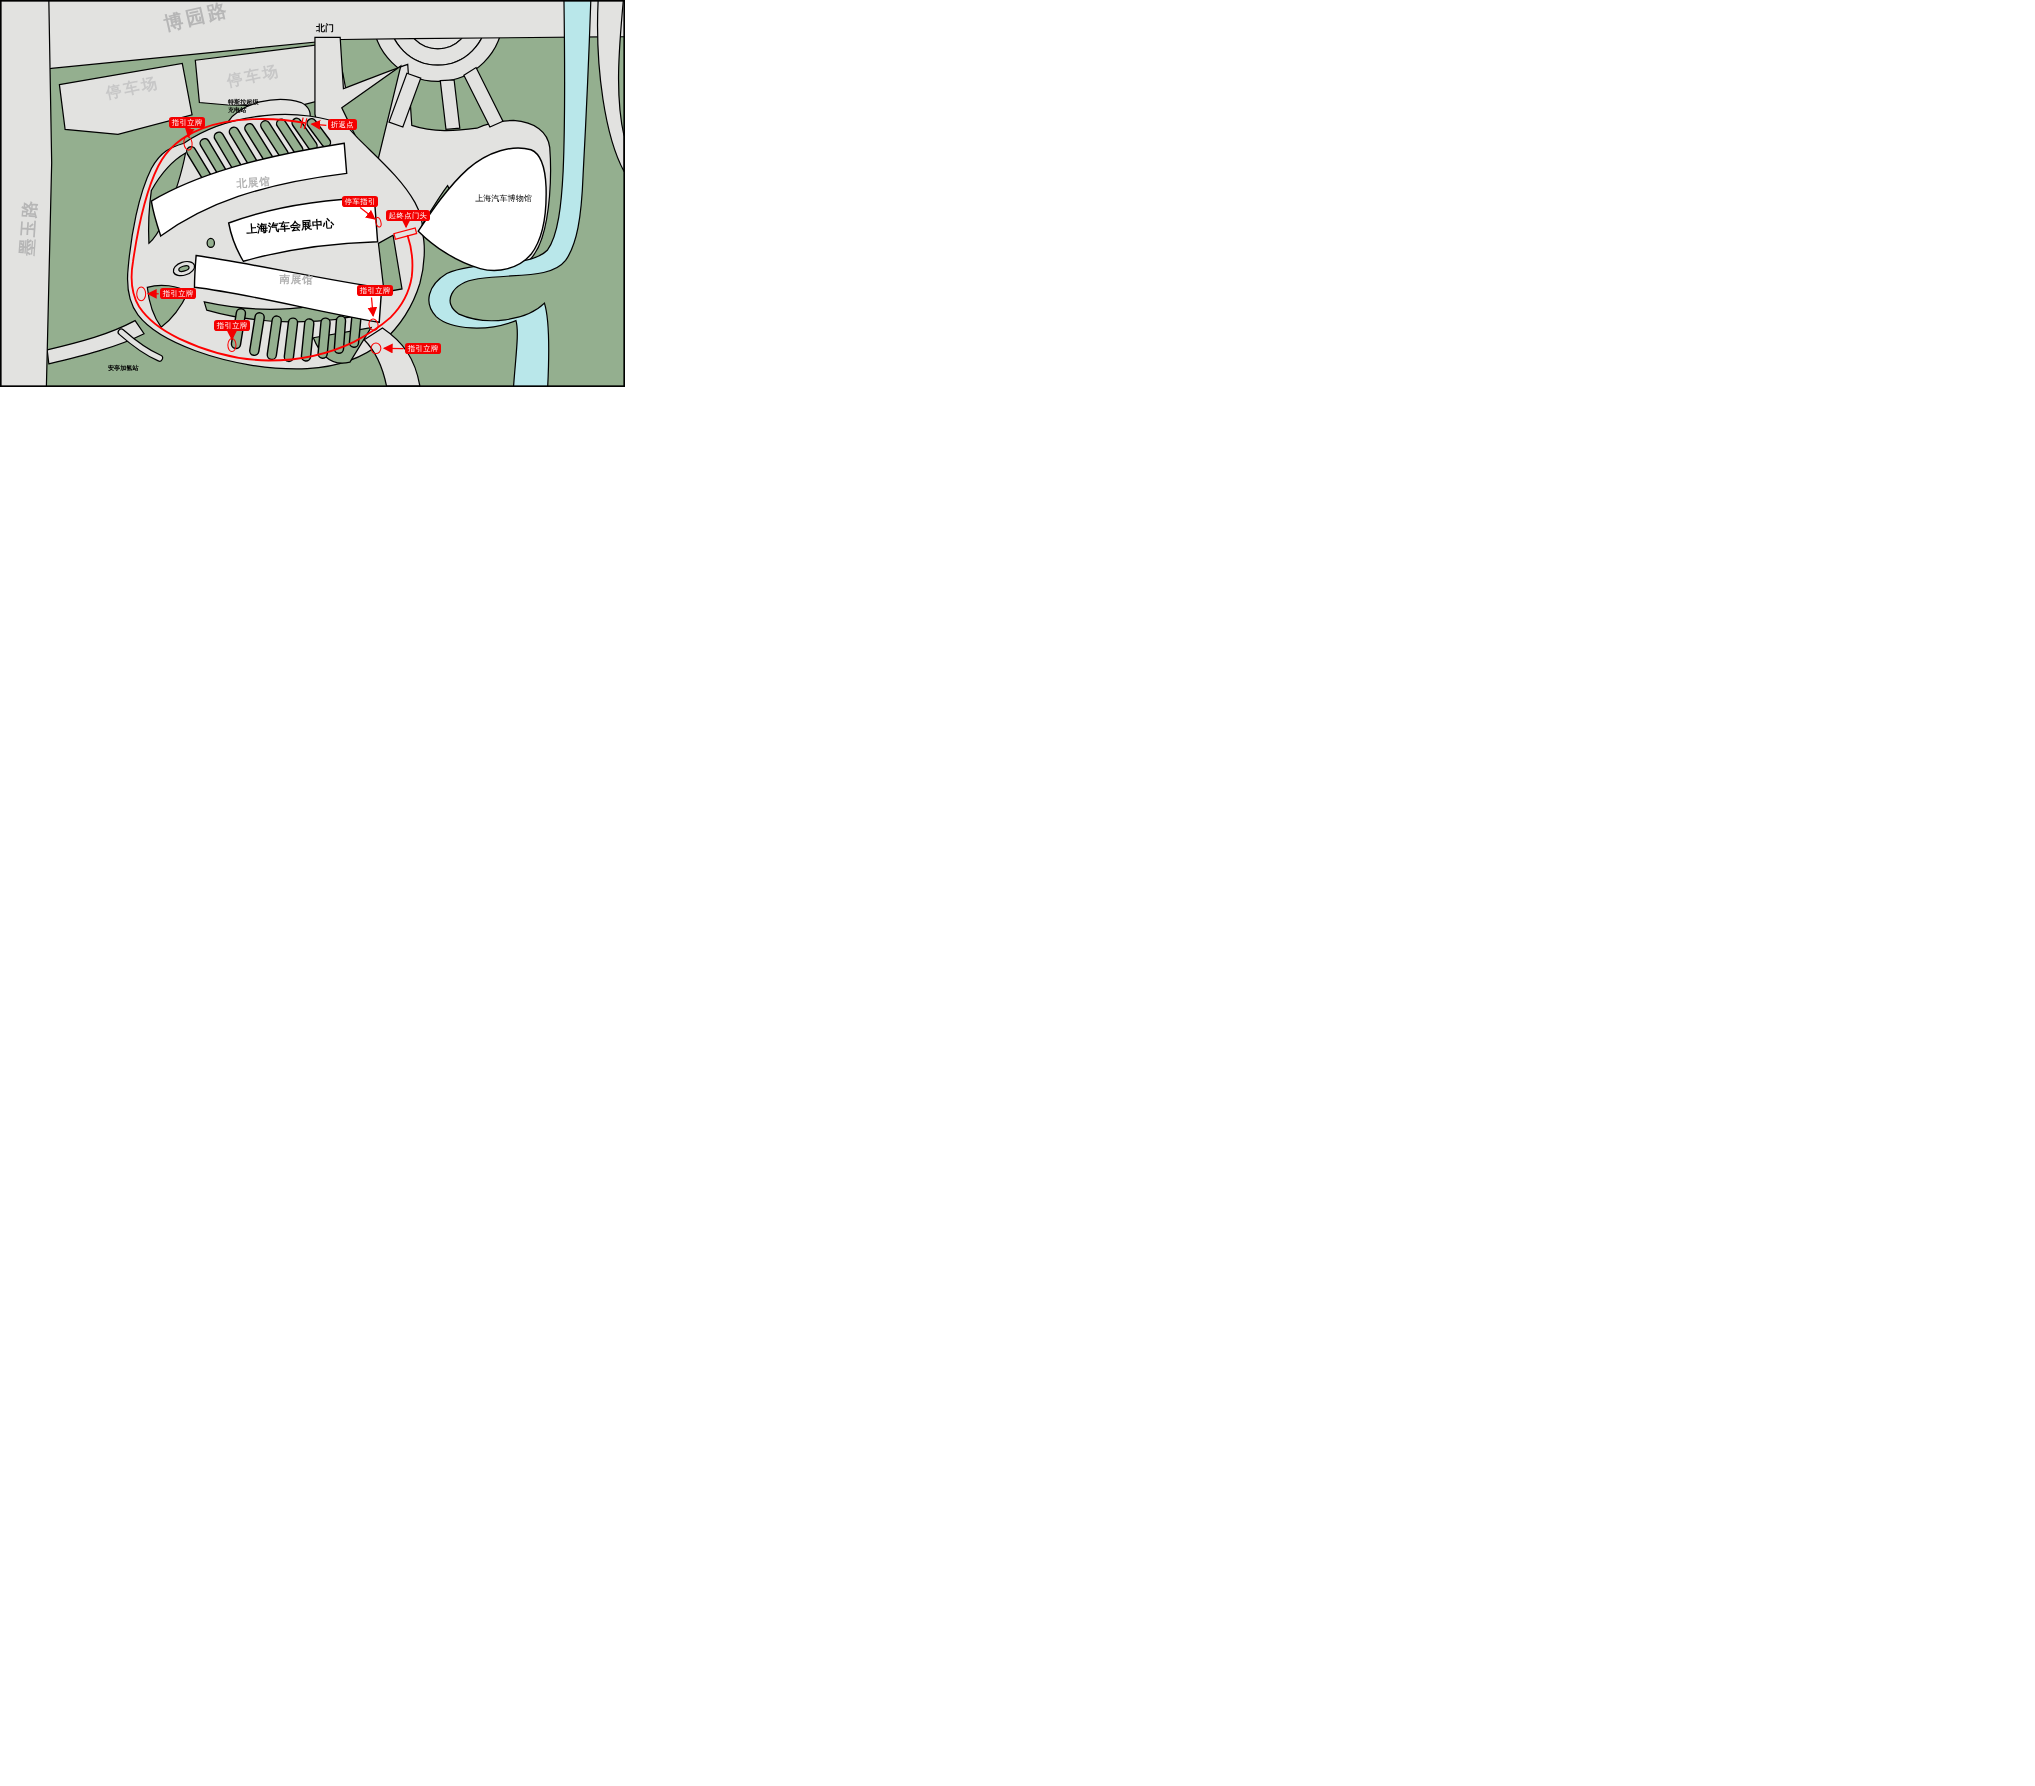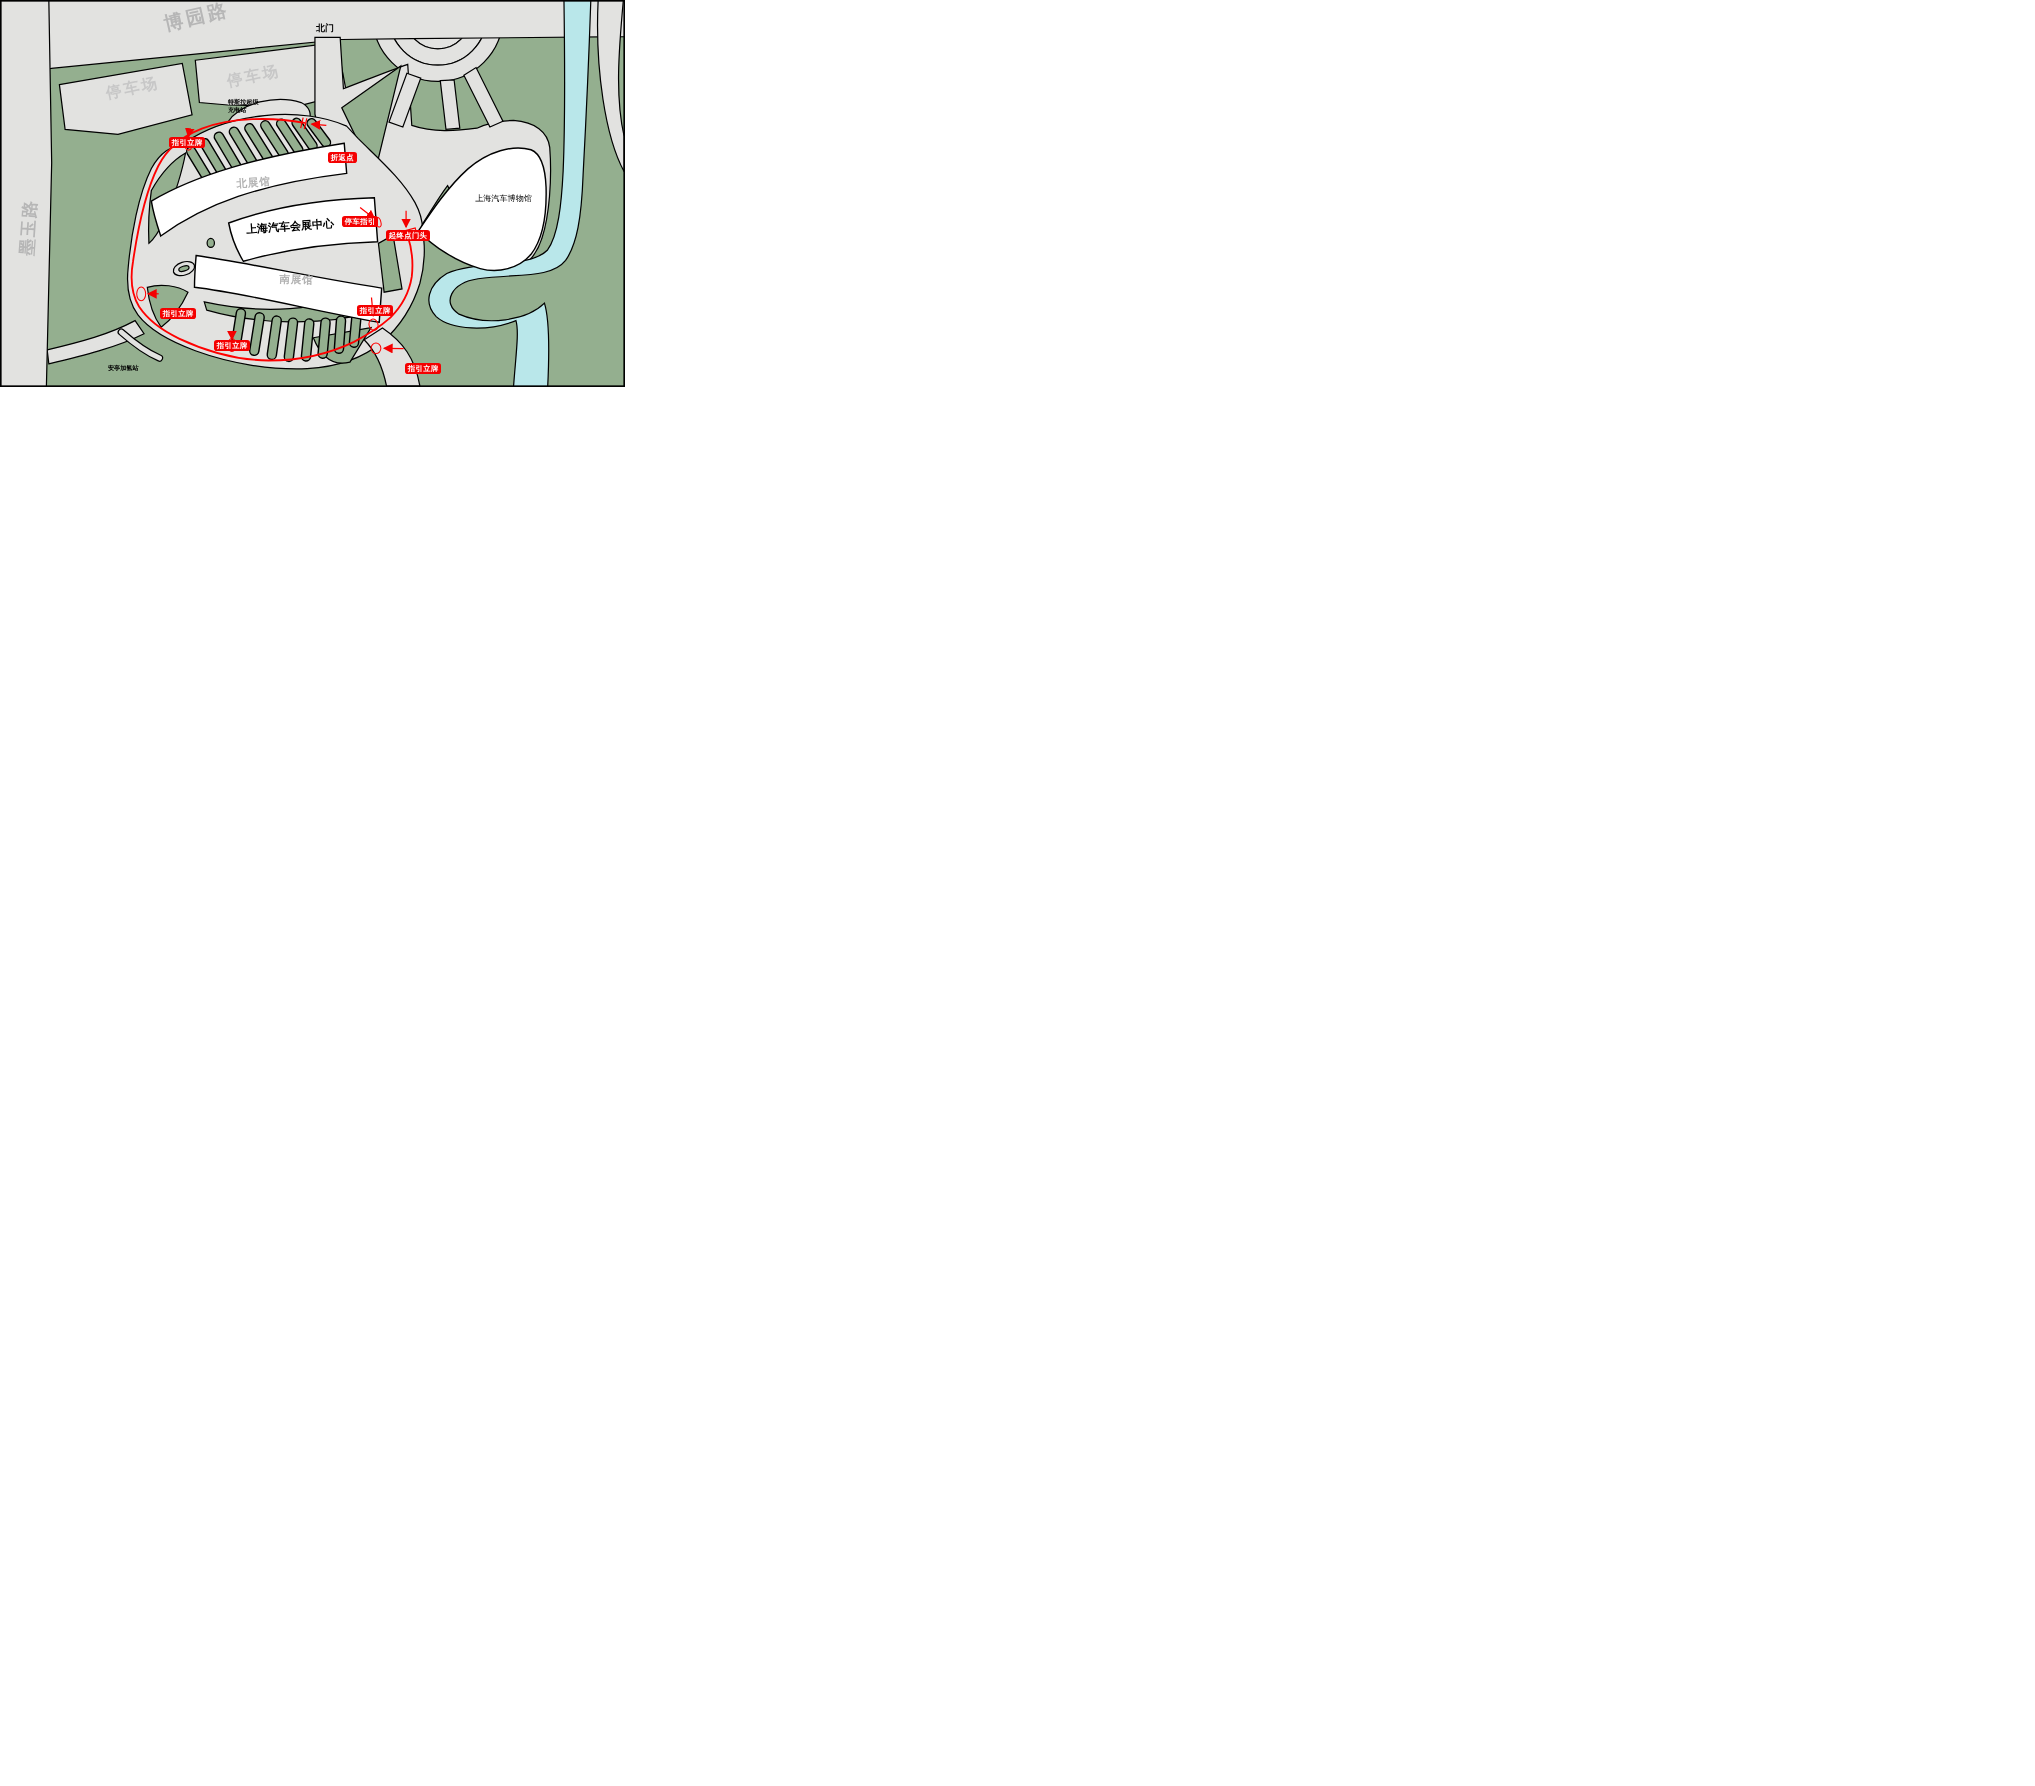--- a/index.html
+++ b/index.html
@@ -12,22 +12,22 @@
   .stage svg{position:absolute;left:0;top:0;}
   .g-green{fill:var(--green);stroke:none;}
   .g-road{fill:var(--road);stroke:#000;stroke-width:3;}
   .g-cut{fill:var(--green);stroke:#000;stroke-width:3;}
   .g-build{fill:#fff;stroke:#000;stroke-width:3.5;}
   .g-water{fill:var(--water);stroke:#000;stroke-width:3;}
   .route{fill:none;stroke:var(--route);stroke-width:4.5;stroke-linecap:round;}
   .rmark{fill:none;stroke:var(--route);stroke-width:2.5;}
   .rarrow{stroke:var(--route);stroke-width:3;}
   .lbl{position:absolute;white-space:nowrap;line-height:1.1;}
-  .red-tag{background:var(--red);color:#fff;font-weight:700;font-size:7.3px;
-           padding:1.6px 2.8px;border-radius:2.8px;letter-spacing:0.4px;margin-top:20px;}
+  .red-tag{background:var(--red);color:#fff;font-weight:400;font-size:7.3px;
+           padding:1.6px 2.8px;border-radius:2.8px;letter-spacing:0.4px;}
   .road-name{color:var(--graytxt);font-weight:700;}
   .hall-name{color:#b3b3b3;font-weight:700;font-size:10.6px;letter-spacing:0.8px;}
   .blk{color:#000;}
   .center-origin{transform-origin:center center;}
 </style>
 </head>
 <body>
 
 <div class="stage">
 
@@ -198,21 +198,21 @@
 
 <div class="lbl hall-name center-origin" style="left:231px;top:177px;width:45px;text-align:center;transform:rotate(-4deg);">北展馆</div>
 
 <div class="lbl hall-name center-origin" style="left:274px;top:274px;width:45px;text-align:center;transform:rotate(2deg);">南展馆</div>
 
 <div class="lbl blk center-origin" style="left:237px;top:220px;width:106px;font-size:11px;font-weight:700;text-align:center;transform:rotate(-4deg);">上海汽车会展中心</div>
 
 <div class="lbl blk" style="left:467px;top:195px;width:73px;font-size:8.1px;font-weight:400;text-align:center;">上海汽车博物馆</div>
 
 <div class="lbl red-tag" style="left:169px;top:117px;">指引立牌</div>
-<div class="lbl red-tag" style="left:328px;top:132px;">折返点</div>
+<div class="lbl red-tag" style="left:328px;top:119px;">折返点</div>
 <div class="lbl red-tag" style="left:342px;top:196px;">停车指引</div>
 <div class="lbl red-tag" style="left:386px;top:210px;">起终点门头</div>
 <div class="lbl red-tag" style="left:160px;top:288px;">指引立牌</div>
 <div class="lbl red-tag" style="left:214px;top:320px;">指引立牌</div>
 <div class="lbl red-tag" style="left:357px;top:285px;">指引立牌</div>
 <div class="lbl red-tag" style="left:405px;top:343px;">指引立牌</div>
 
 </div>
 
 

